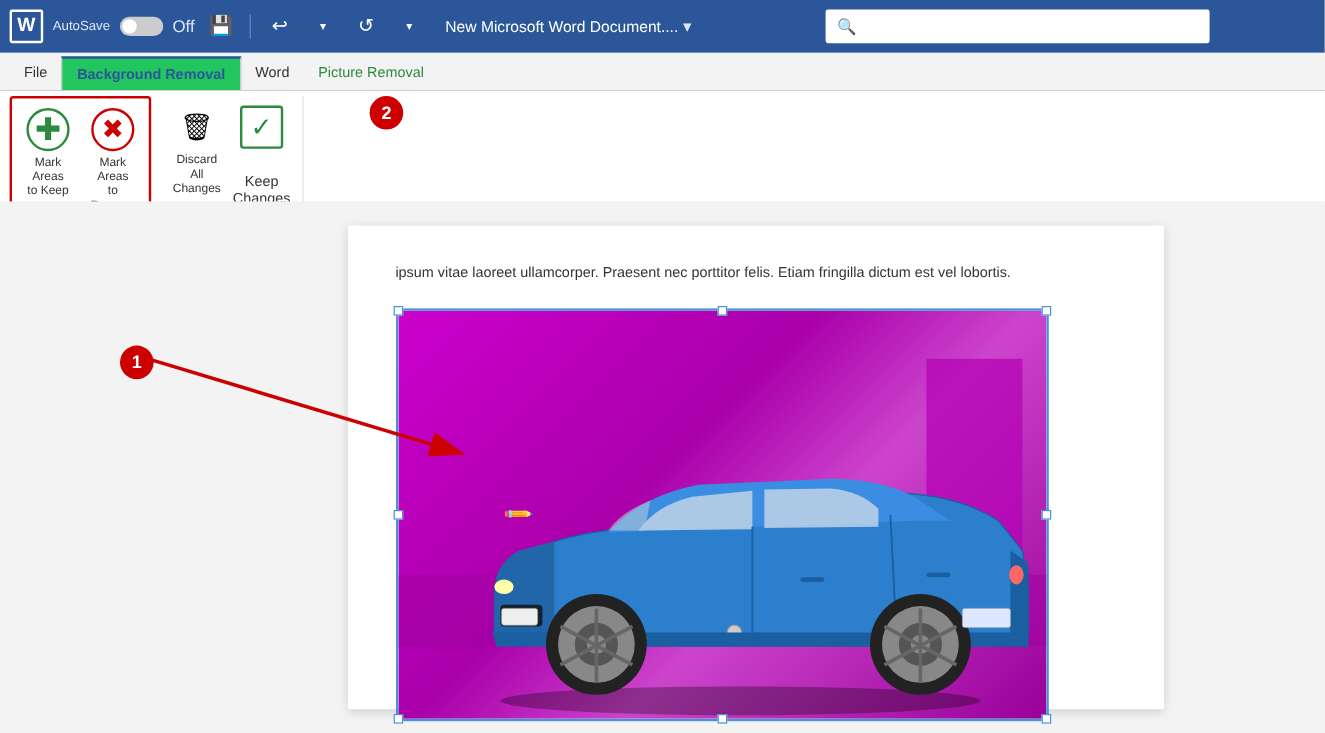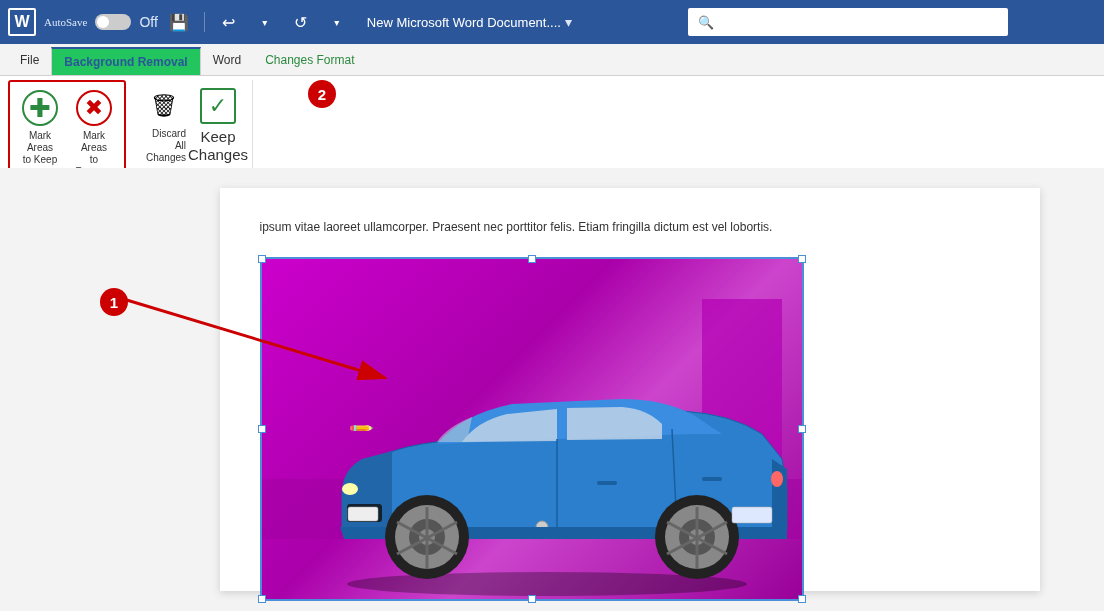--- a/index.html
+++ b/index.html
@@ -9,21 +9,21 @@
     .titlebar {
       display: flex; align-items: center; background: #2b579a; height: 44px;
       padding: 0 8px; gap: 8px; color: white;
     }
     .word-icon {
       width: 28px; height: 28px; background: #2b579a; border: 2px solid white;
       display: flex; align-items: center; justify-content: center;
       font-weight: bold; font-size: 16px; color: white; border-radius: 2px;
       flex-shrink: 0;
     }
-    .autosave-label { font-size: 11px; color: #dce6f7; font-family: Liberation Serif, serif; }
+    .autosave-label { font-size: 11px; color: #dce6f7; }
     .toggle-btn {
       display: flex; align-items: center; background: #ccc; border-radius: 10px;
       width: 36px; height: 16px; padding: 2px; cursor: pointer; position: relative;
     }
     .toggle-btn .knob {
       width: 12px; height: 12px; background: white; border-radius: 50%; margin-left: 0;
     }
     .toggle-off-label { font-size: 14px; color: #dce6f7; }
     .title-divider { width: 1px; height: 20px; background: rgba(255,255,255,0.3); margin: 0 2px; }
     .toolbar-icon-btn {
@@ -90,21 +90,21 @@
     }
 
     .sidebar { width: 155px; background: #f3f3f3; flex-shrink: 0; position: relative; }
 
     .doc-area {
       flex: 1; background: #f3f3f3; padding: 20px; overflow: hidden;
       position: relative; display: flex; justify-content: center;
     }
 
     .doc-page {
-      background: white; width: 820px; min-height: 400px; padding: 30px 40px;
+      background: white; width: 680px; min-height: 400px; padding: 30px 40px;
       box-shadow: 0 2px 8px rgba(0,0,0,0.15); position: relative;
     }
 
     .doc-text { font-size: 12px; color: #333; line-height: 1.6; margin-bottom: 12px; }
 
     .image-container {
       position: relative; border: 2px solid #4a90d9; display: inline-block;
       margin-top: 8px;
     }
 
@@ -163,21 +163,21 @@
   <div class="search-bar">
     <span style="color:#666; font-size:13px;">🔍</span>
   </div>
   <div style="width:80px;"></div>
 </div>
 
 <div class="ribbon-tabs">
   <div class="ribbon-tab">File</div>
   <div class="ribbon-tab active">Background Removal</div>
   <div class="ribbon-tab">Word</div>
-  <div class="ribbon-tab picture-format">Changes Format</div>
+  <div class="ribbon-tab picture-format">Picture Removal</div>
 </div>
 
 <div class="ribbon-content" style="position:relative;">
 
   <div class="badge-circle badge-2">2</div>
 
   <div style="position:relative; margin-right:8px;">
     <div style="border:2px solid #cc0000; border-radius:3px; padding:4px 4px 18px 4px; display:flex; gap:2px; position:relative; min-height:80px;">
 
       <div class="ribbon-btn" style="width:52px;">
@@ -192,27 +192,27 @@
 to Remove</div>
       </div>
     </div>
     <div style="position:absolute; bottom:4px; left:0; right:0; text-align:center; font-size:10px; color:#666;">Refine</div>
   </div>
 
   <div style="position:relative; padding:4px 8px 18px 4px; display:flex; gap:2px; border-right:1px solid #e0e0e0; min-height:80px;">
 
     <div class="ribbon-btn" style="width:52px;">
       <div class="btn-icon" style="font-size:22px; width:36px; height:36px; display:flex; align-items:center; justify-content:center;">🗑</div>
-      <div class="btn-label" style="white-space:pre-line; font-size:10px; text-align:right; margin-top:4px;">Discard All
+      <div class="btn-label" style="white-space:pre-line; font-size:10px; text-align:center; margin-top:4px;">Discard All
 Changes</div>
     </div>
 
     <div class="ribbon-btn" style="width:52px;">
       <div class="btn-icon" style="color:#2b8a3e; font-size:22px; border:2px solid #2b8a3e; border-radius:3px; width:36px; height:36px; display:flex; align-items:center; justify-content:center;">✓</div>
-      <div class="btn-label" style="white-space:pre-line; font-size:15px; margin-top:4px;">Keep
+      <div class="btn-label" style="white-space:pre-line; font-size:12px; margin-top:20px;">Keep
 Changes</div>
     </div>
     <div style="position:absolute; bottom:4px; left:0; right:0; text-align:center; font-size:10px; color:#666;">Close</div>
   </div>
 </div>
 
 <div class="main-area" style="position:relative;">
 
   <div class="sidebar" style="position:relative;">
 

